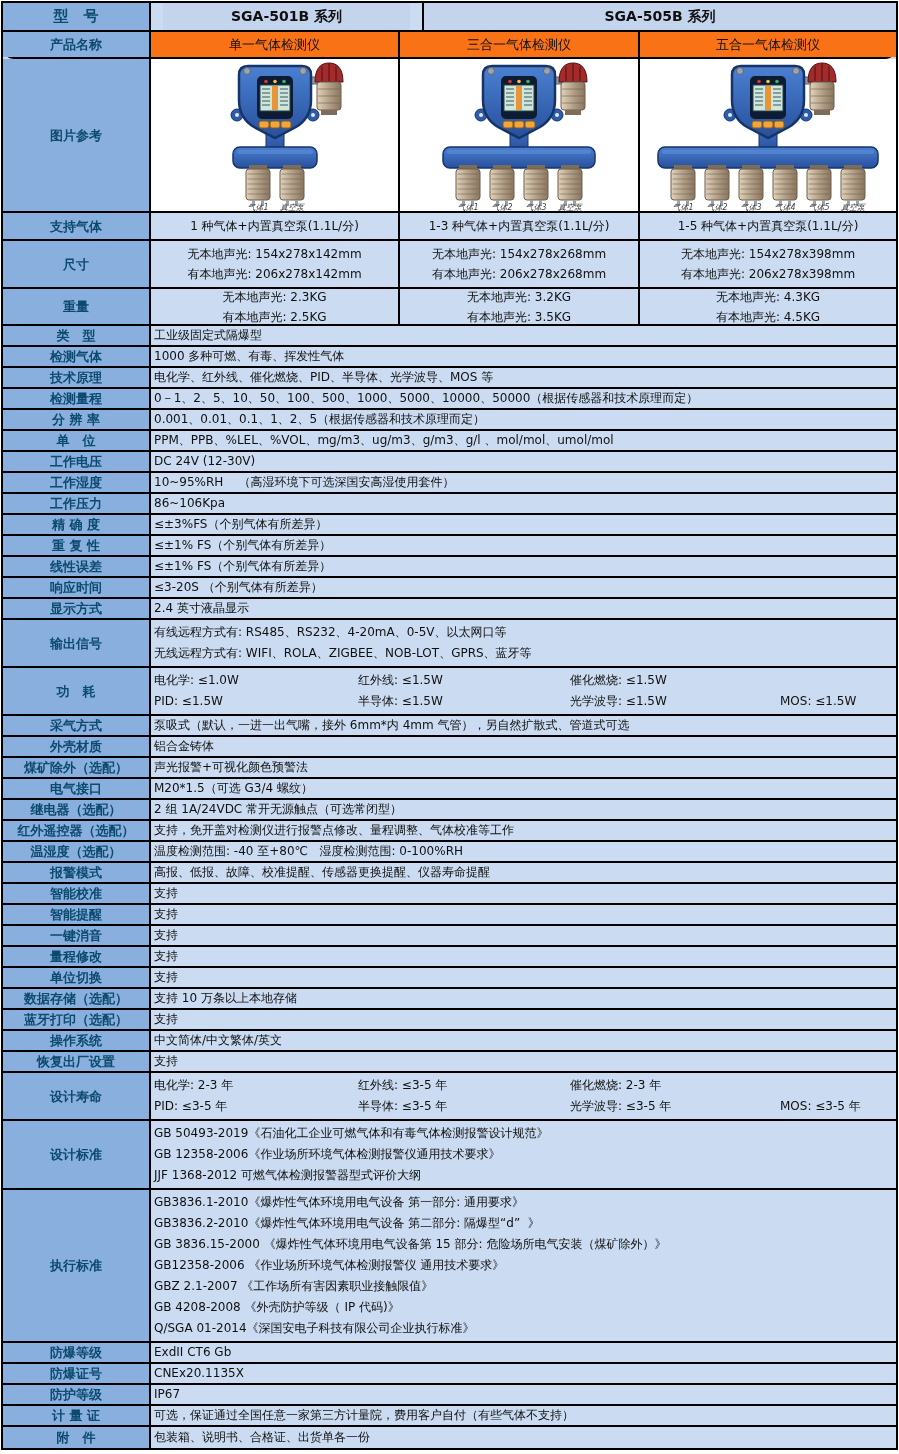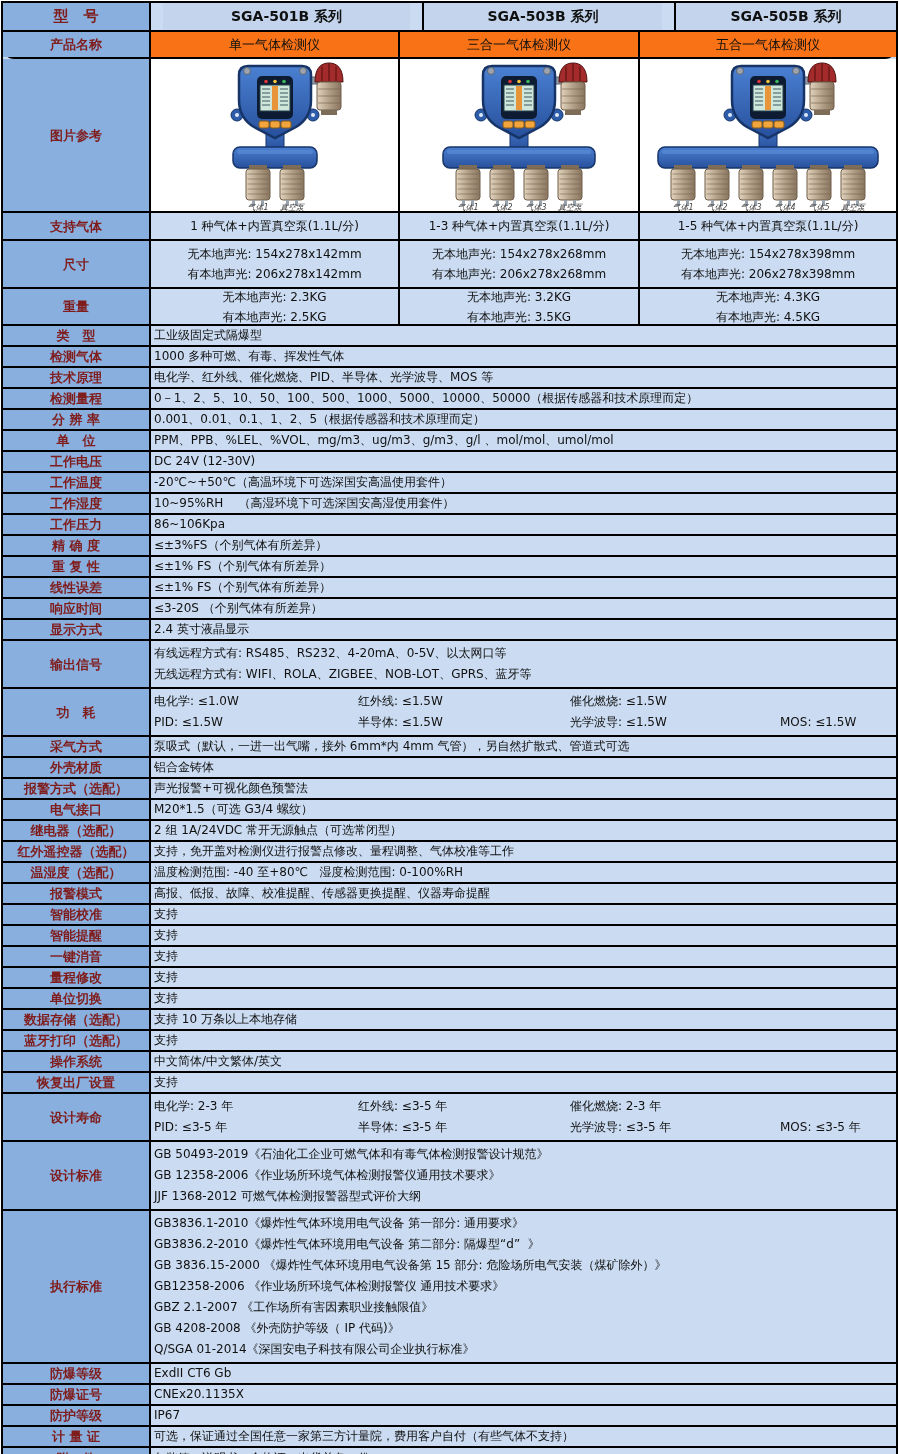--- a/index.html
+++ b/index.html
@@ -15,21 +15,21 @@
     border: 2px solid #000;
     background: #cbdcf2;
   }
   .row { display: flex; border-bottom: 2px solid #000; }
   .row:last-child { border-bottom: none; }
   .lbl {
     flex: 0 0 148px;
     background: #89afde;
     border-right: 2px solid #000;
     display: flex; align-items: center; justify-content: center;
-    font-weight: bold; font-size: 13px; color: #7f1d1d;
+    font-weight: bold; font-size: 13px; color: #0c4a6e;
     text-align: center; line-height: 15px; padding: 0 2px;
     white-space: pre-wrap;
   }
   .vals { flex: 1; display: flex; min-width: 0; }
   .vals .cell {
     display: flex; flex-direction: column; align-items: center; justify-content: center;
     background: #cbdcf2; font-size: 12px; text-align: center; min-width: 0;
   }
   .vals .cell + .cell { border-left: 2px solid #000; }
   .c-1 { flex: 0 0 247px; } .c-2 { flex: 0 0 240px; } .c-3 { flex: 1 1 auto; }
@@ -59,21 +59,20 @@
   svg text { font-family: "DejaVu Sans", "Liberation Sans", sans-serif; }
 </style>
 </head>
 <body>
 
 <div id="spec-table">
   <div class="row row-header">
     <div class="lbl">型　号</div>
     <div class="vals" id="model-cells">
         <div class="cell c-1">SGA-501B 系列</div>
-        <div class="cell c-2">SGA-503B 系列</div>
         <div class="cell c-3">SGA-505B 系列</div>
       </div>
   </div>
   <div class="row row-name">
     <div class="lbl">产品名称</div>
     <div class="vals" id="name-cells">
         <div class="cell c-1">单一气体检测仪</div>
         <div class="cell c-2">三合一气体检测仪</div>
         <div class="cell c-3">五合一气体检测仪</div>
       </div>
@@ -450,26 +449,20 @@
         <div class="line">PPM、PPB、%LEL、%VOL、mg/m3、ug/m3、g/m3、g/l 、mol/mol、umol/mol</div>
       </div>
     </div>
     <div class="row spec">
       <div class="lbl">工作电压</div>
       <div class="value">
         <div class="line">DC 24V (12-30V)</div>
       </div>
     </div>
     <div class="row spec">
-      <div class="lbl">工作温度</div>
-      <div class="value">
-        <div class="line">-20℃~+50℃（高温环境下可选深国安高温使用套件）</div>
-      </div>
-    </div>
-    <div class="row spec">
       <div class="lbl">工作湿度</div>
       <div class="value">
         <div class="line">10~95%RH    （高湿环境下可选深国安高湿使用套件）</div>
       </div>
     </div>
     <div class="row spec">
       <div class="lbl">工作压力</div>
       <div class="value">
         <div class="line">86~106Kpa</div>
       </div>
@@ -524,21 +517,21 @@
         <div class="line">泵吸式（默认，一进一出气嘴，接外 6mm*内 4mm 气管），另自然扩散式、管道式可选</div>
       </div>
     </div>
     <div class="row spec">
       <div class="lbl">外壳材质</div>
       <div class="value">
         <div class="line">铝合金铸体</div>
       </div>
     </div>
     <div class="row spec">
-      <div class="lbl">报警方式（选配）</div>
+      <div class="lbl">煤矿除外（选配）</div>
       <div class="value">
         <div class="line">声光报警+可视化颜色预警法</div>
       </div>
     </div>
     <div class="row spec">
       <div class="lbl">电气接口</div>
       <div class="value">
         <div class="line">M20*1.5（可选 G3/4 螺纹）</div>
       </div>
     </div>

